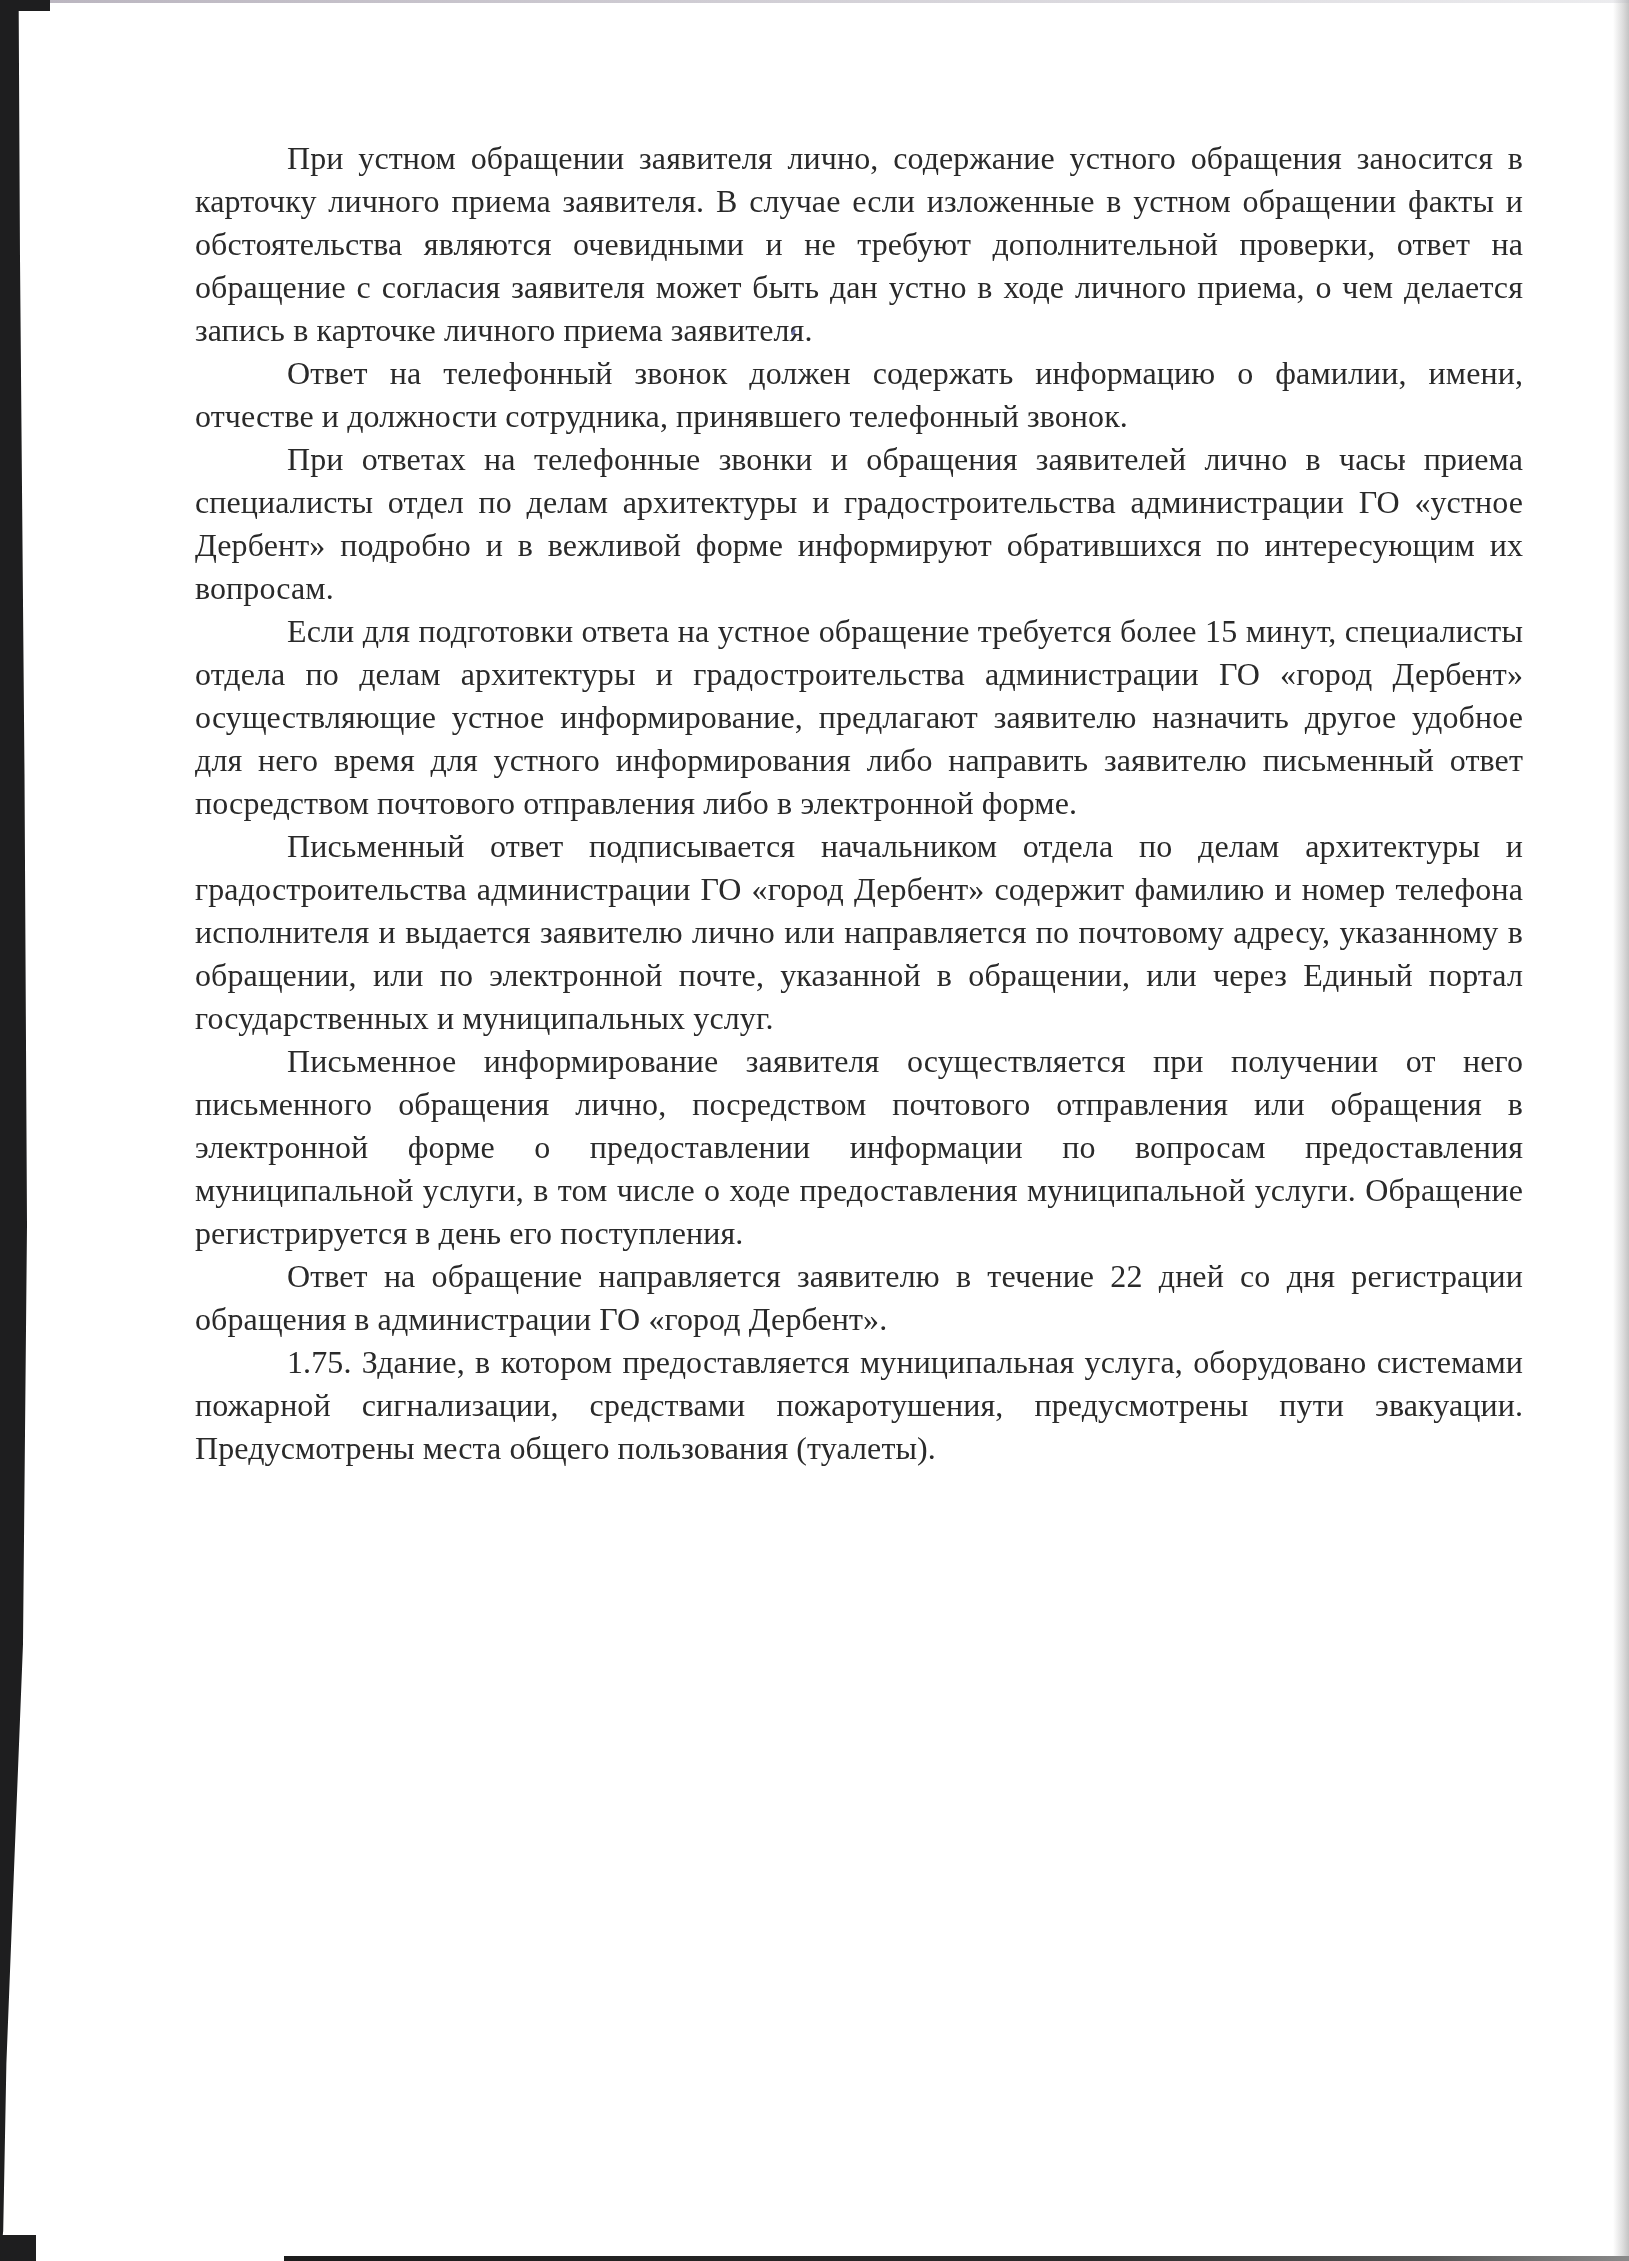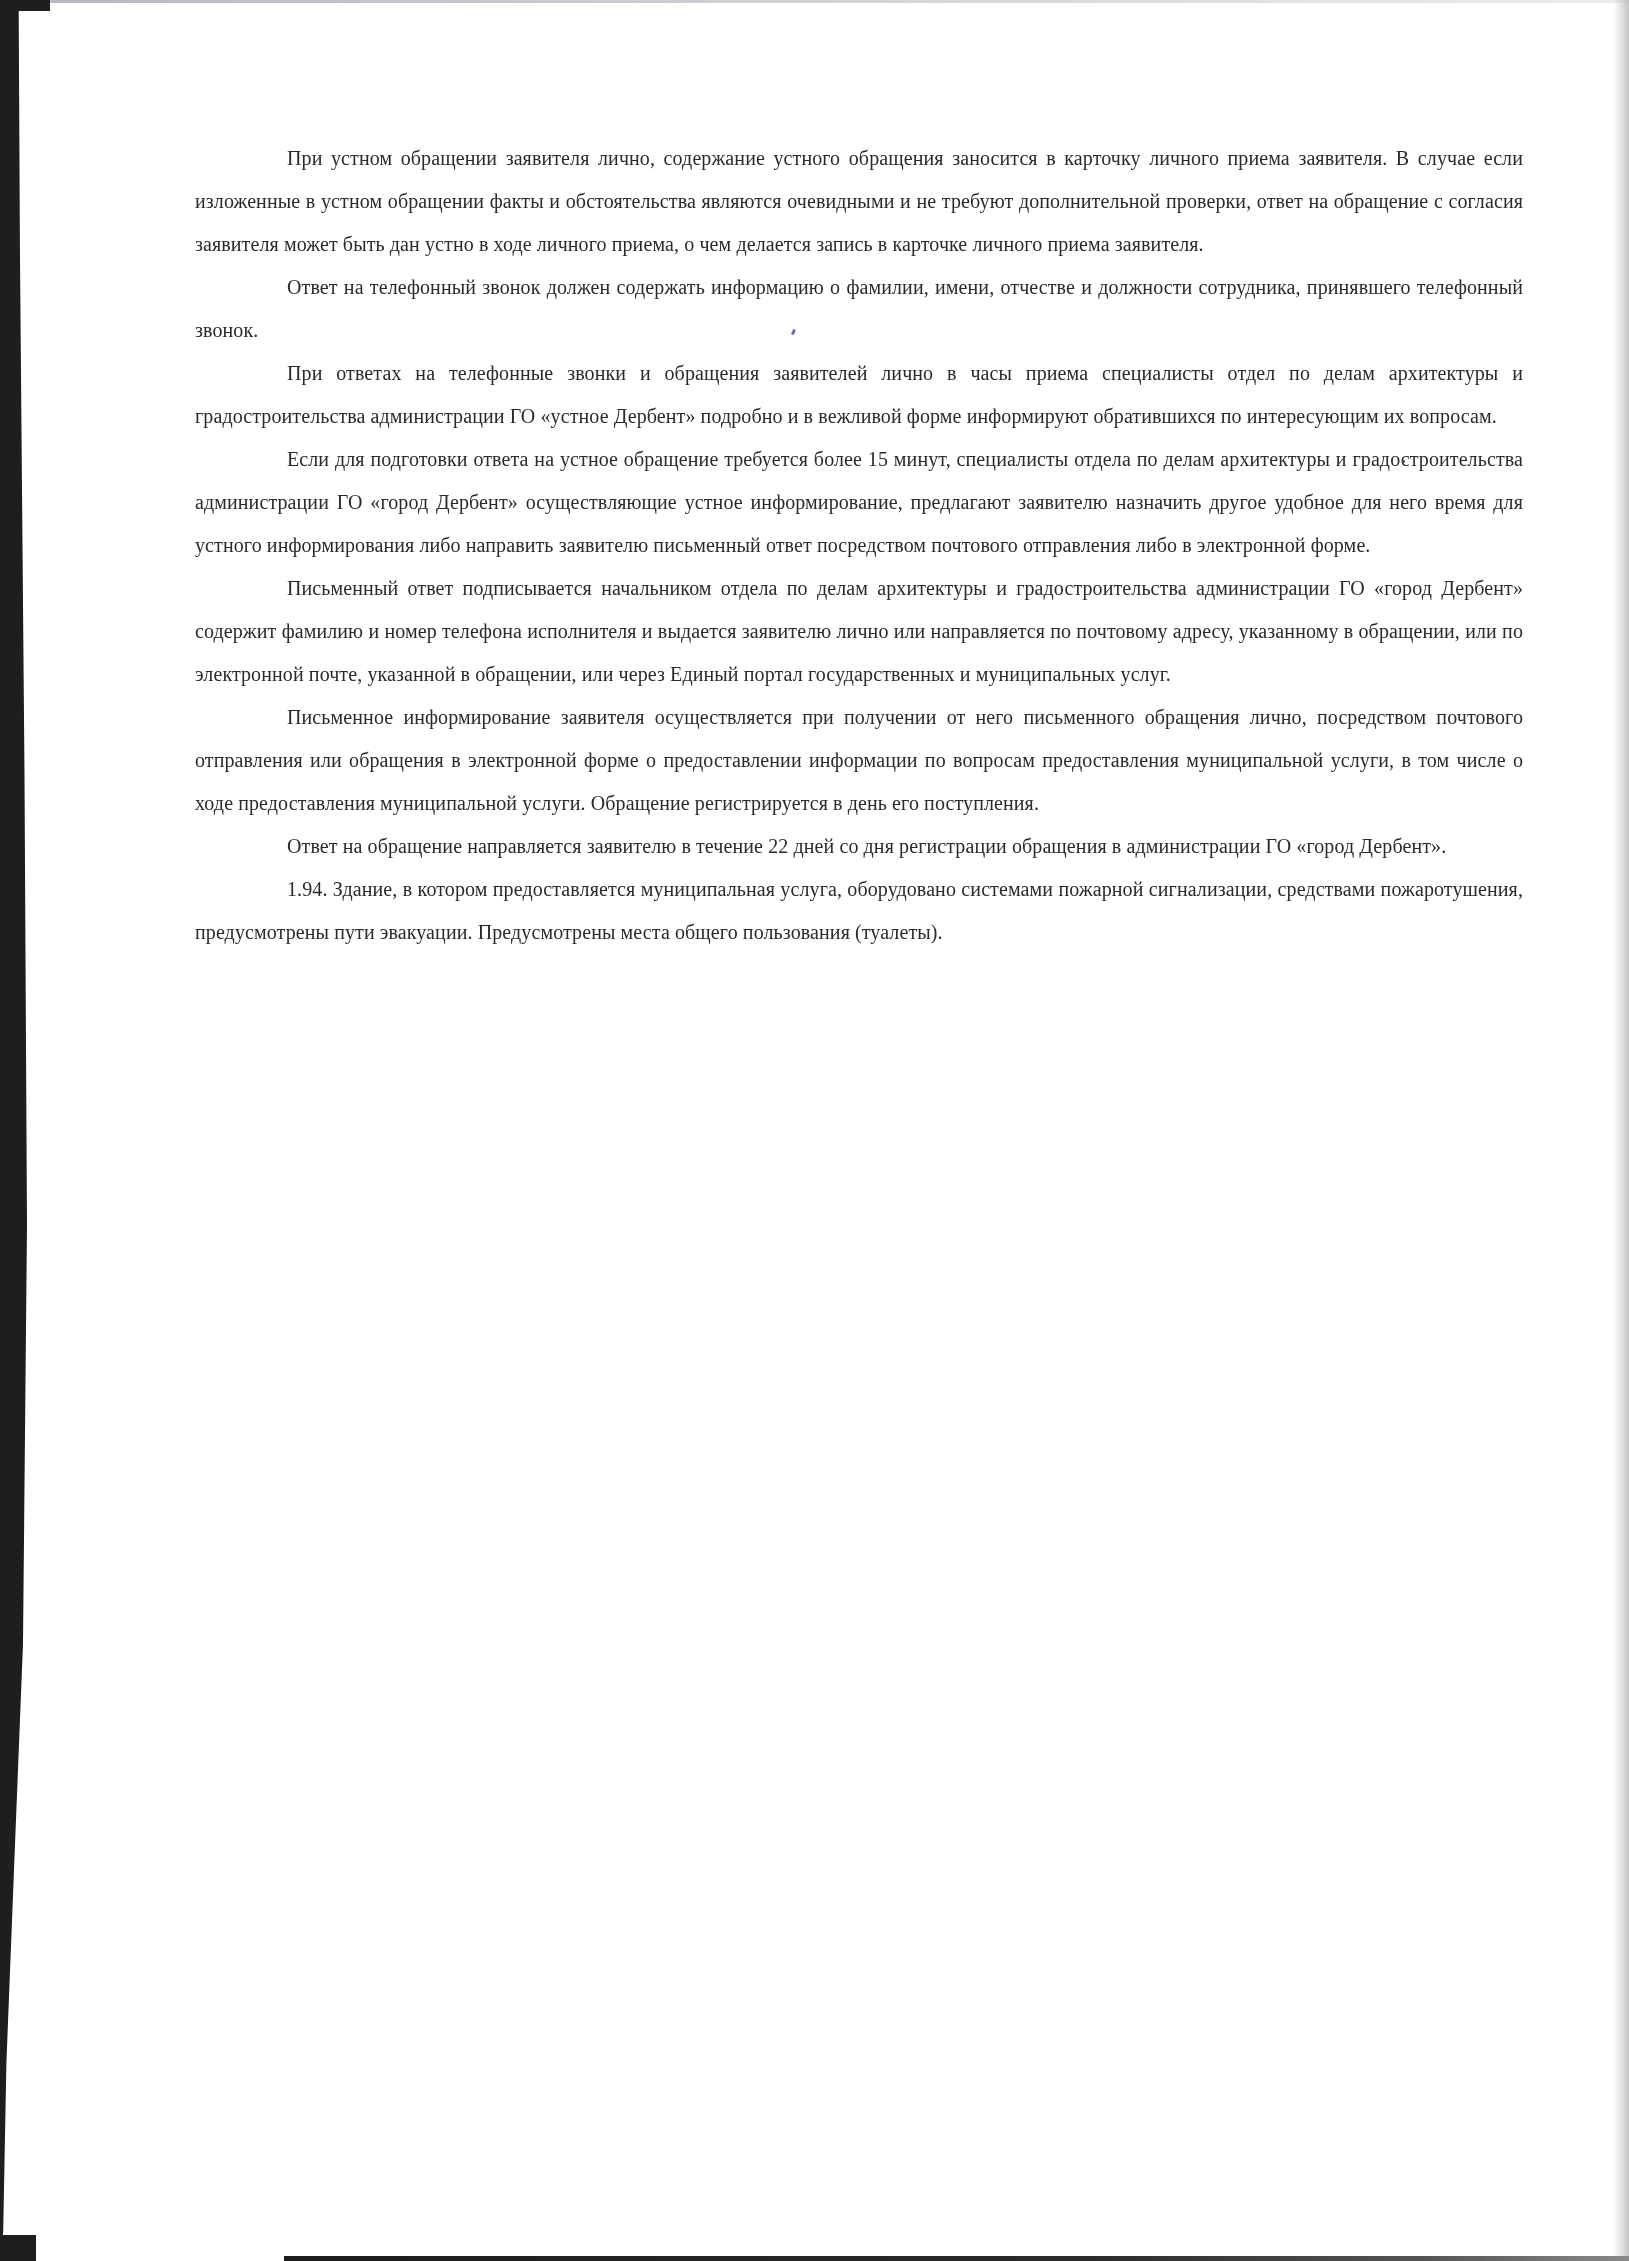--- a/index.html
+++ b/index.html
@@ -64,21 +64,21 @@
 
   .page {
     position: absolute;
     left: 195px;
     top: 137px;
     width: 1328px;
     z-index: 3;
   }
   .para {
     margin: 0;
-    font-size: 20px;
+    font-size: 32px;
     line-height: 43px;
     text-align: justify;
     text-indent: 92px;
     letter-spacing: 0.1px;
     hyphens: none;
   }
   .artifact-mark {
     position: absolute;
     width: 2.6px; height: 5.8px;
     background: #6a6fa8;
@@ -98,18 +98,18 @@
 <div class="scan-edge-bottom"></div>
 
 <div class="page">
   <p class="para">При устном обращении заявителя лично, содержание устного обращения заносится в карточку личного приема заявителя. В случае если изложенные в устном обращении факты и обстоятельства являются очевидными и не требуют дополнительной проверки, ответ на обращение с согласия заявителя может быть дан устно в ходе личного приема, о чем делается запись в карточке личного приема заявителя.</p>
   <p class="para">Ответ на телефонный звонок должен содержать информацию о фамилии, имени, отчестве и должности сотрудника, принявшего телефонный звонок.</p>
   <p class="para">При ответах на телефонные звонки и обращения заявителей лично в часы приема специалисты отдел по делам архитектуры и градостроительства администрации ГО «устное Дербент» подробно и в вежливой форме информируют обратившихся по интересующим их вопросам.</p>
   <p class="para">Если для подготовки ответа на устное обращение требуется более 15 минут, специалисты отдела по делам архитектуры и градостроительства администрации ГО «город Дербент»  осуществляющие устное информирование, предлагают заявителю назначить другое удобное для него время для устного информирования либо направить заявителю письменный ответ посредством почтового отправления либо в электронной форме.</p>
   <p class="para">Письменный ответ подписывается начальником отдела по делам архитектуры и градостроительства администрации ГО «город Дербент»  содержит фамилию и номер телефона исполнителя и выдается заявителю лично или направляется по почтовому адресу, указанному в обращении, или по электронной почте, указанной в обращении, или через Единый портал государственных и муниципальных услуг.</p>
   <p class="para">Письменное информирование заявителя осуществляется при получении от него письменного обращения лично, посредством почтового отправления или обращения в электронной форме о предоставлении информации по вопросам предоставления муниципальной услуги, в том числе о ходе предоставления муниципальной услуги. Обращение регистрируется в день его поступления.</p>
   <p class="para">Ответ на обращение направляется заявителю в течение 22 дней со дня регистрации обращения в администрации ГО «город Дербент».</p>
-  <p class="para">1.94. Здание, в котором предоставляется муниципальная услуга, оборудовано системами пожарной сигнализации, средствами пожаротушения, предусмотрены пути эвакуации. Предусмотрены места общего пользования (туалеты).</p>
+  <p class="para">1.75. Здание, в котором предоставляется муниципальная услуга, оборудовано системами пожарной сигнализации, средствами пожаротушения, предусмотрены пути эвакуации. Предусмотрены места общего пользования (туалеты).</p>
 </div>
 
 <div class="artifact-mark" style="left:792px; top:329px;"></div>
 <div class="artifact-mark" style="left:1402px; top:460px; background:#555; width:3.2px; height:2.6px; transform:none;"></div>
 
 
 </body></html>

